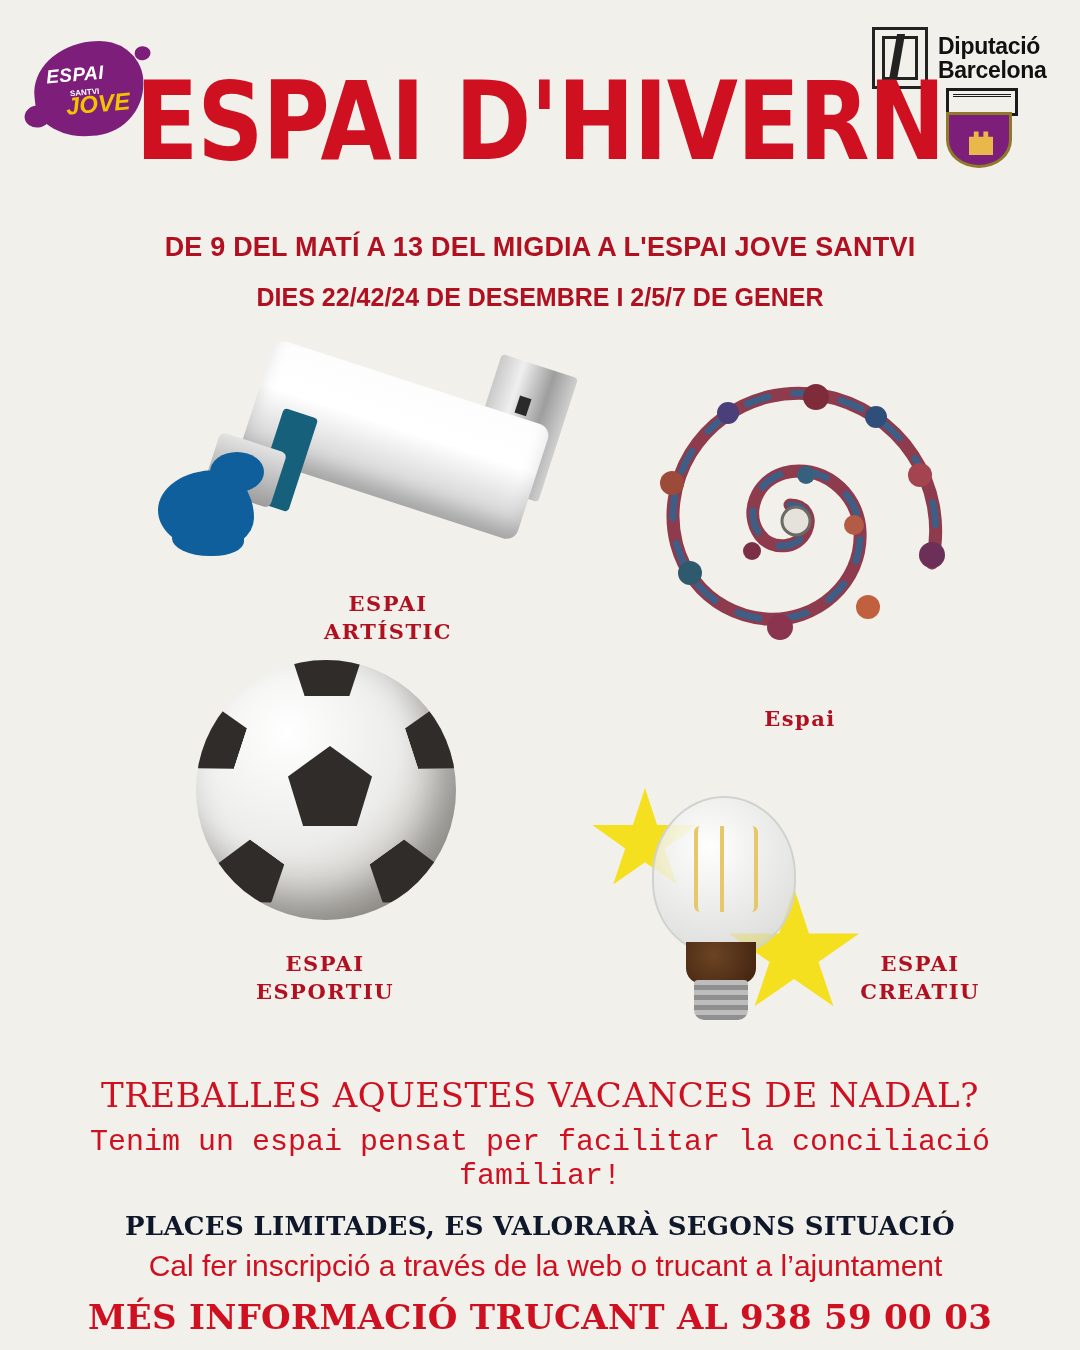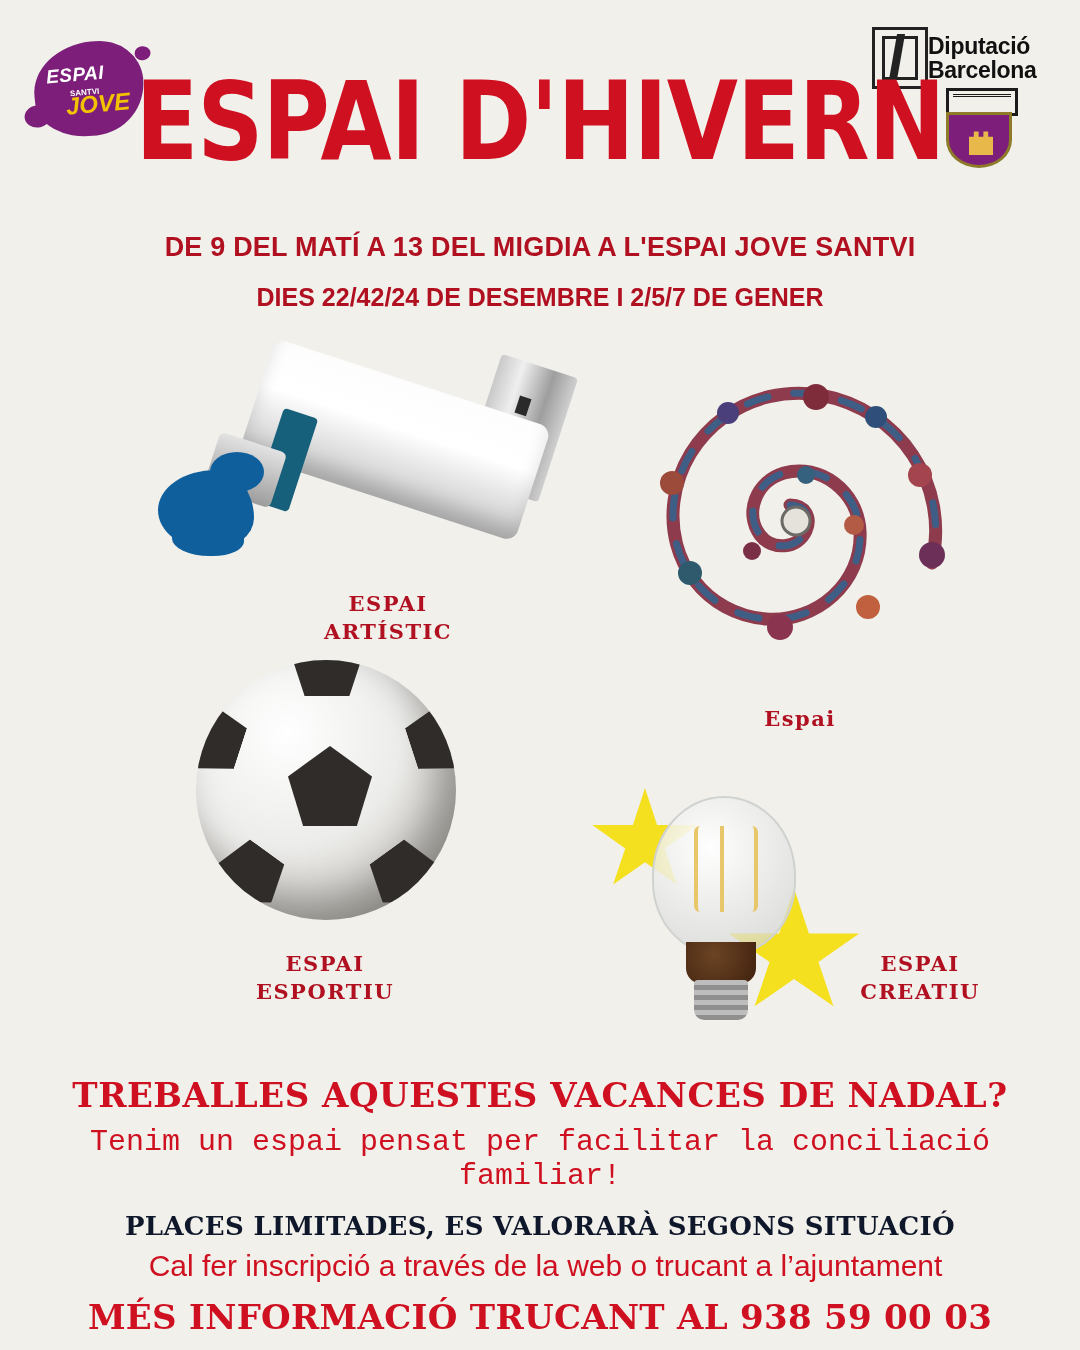--- a/index.html
+++ b/index.html
@@ -94,20 +94,21 @@
   }
 
   .logo-diba {
     position: absolute;
     right: 18px;
     top: 22px;
     width: 190px;
     height: 72px;
     display: flex;
     align-items: center;
+    gap: 10px;
   }
   .diba-shield {
     width: 50px;
     height: 56px;
     border: 3px solid #222;
     position: relative;
     flex: none;
     background: #f2f0eb;
   }
   .diba-shield::before {
@@ -415,21 +416,21 @@
   
   .footer {
     position: absolute;
     left: 0;
     right: 0;
     top: 1075px;
     text-align: center;
   }
   .f-line-1 {
     font-family: "DejaVu Serif", serif;
-    font-weight: bold;
+    font-weight: normal;
     font-size: 34px;
     color: #cf1020;
     letter-spacing: 0.5px;
   }
   .f-line-2 {
     font-size: 30px;
     color: #cf1020;
     margin-top: 10px;
     font-family: Liberation Mono, monospace;
   }

